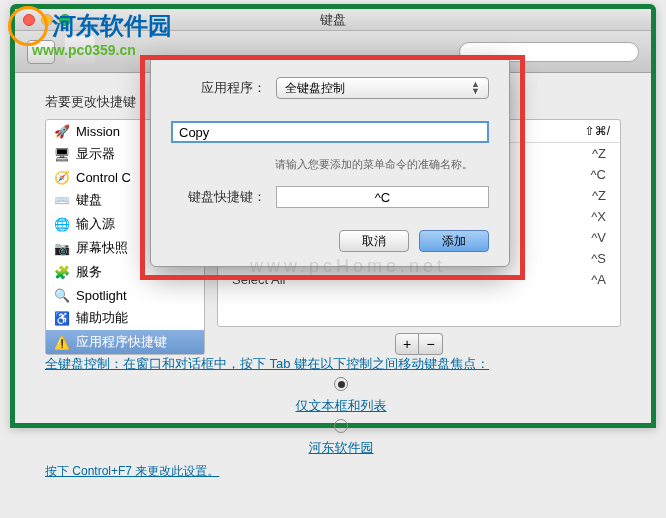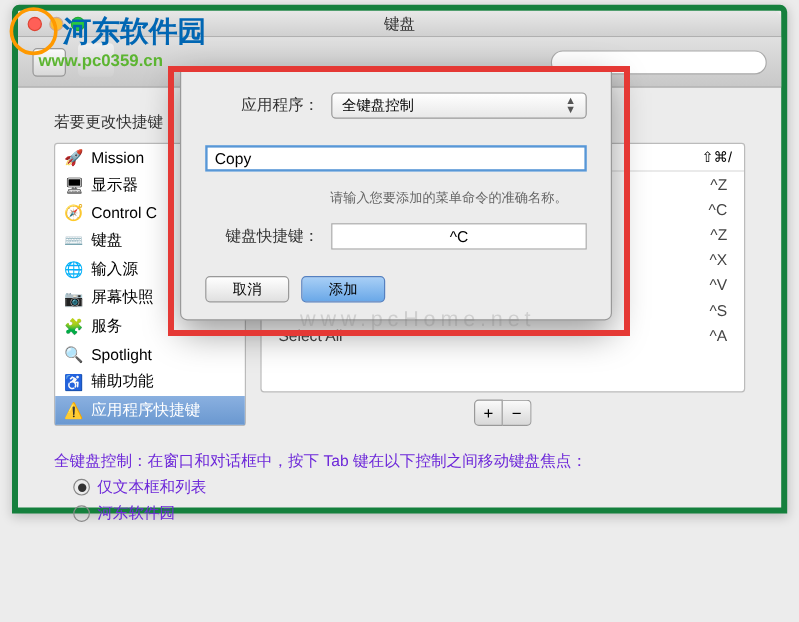--- a/index.html
+++ b/index.html
@@ -30,34 +30,34 @@
     
     .right-list { flex: 1; background: #fff; border: 1px solid #bbb; border-radius: 3px; position: relative; }
     .list-header { display: flex; justify-content: flex-end; padding: 4px 10px; border-bottom: 1px solid #ddd; font-size: 12px; }
     .list-row { display: flex; justify-content: space-between; padding: 3px 14px; font-size: 13px; color: #444; }
     
     .btn-group { display: flex; margin-top: 6px; justify-content: center; }
     .sq-btn { width: 24px; height: 22px; background: linear-gradient(#fafafa, #d8d8d8); border: 1px solid #999; font-size: 14px; display: flex; align-items: center; justify-content: center; }
     .sq-btn:first-child { border-radius: 4px 0 0 4px; }
     .sq-btn:last-child { border-radius: 0 4px 4px 0; border-left: none; }
     
-    .access-section { margin-top: 20px; font-size: 13px; color: #6d28d9; }
-    .radio-row { display: flex; align-items: center; gap: 6px; margin: 4px 0 4px 16px; }
+    .access-section { font-size: 13px; color: #0369a1; text-decoration: underline; }
+    .radio-row { display: flex; align-items: center; gap: 6px; margin: 4px 0 4px 16px; flex-direction: column; }
     .radio { width: 14px; height: 14px; border: 1px solid #888; border-radius: 50%; display: inline-flex; align-items: center; justify-content: center; }
     .radio.checked::after { content: ''; width: 7px; height: 7px; background: #333; border-radius: 50%; }
     
     
     .dialog { position: absolute; top: 58px; left: 150px; width: 360px; background: #ececec; border: 1px solid #999; border-radius: 0 0 6px 6px; box-shadow: 0 10px 30px rgba(0,0,0,0.4); padding: 18px 20px 14px; z-index: 10; }
     .dlg-row { display: flex; align-items: center; margin-bottom: 22px; }
     .dlg-label { width: 95px; text-align: right; margin-right: 10px; font-size: 13px; color: #333; }
     .dlg-select { flex: 1; height: 22px; background: linear-gradient(#fff, #e8e8e8); border: 1px solid #999; border-radius: 4px; padding: 0 8px; display: flex; align-items: center; justify-content: space-between; font-size: 12px; }
     .dlg-input { flex: 1; height: 22px; border: 2px solid #5897d6; border-radius: 0; padding: 0 6px; font-size: 13px; background: #fff; outline: none; }
     .dlg-input-plain { flex: 1; height: 22px; border: 1px solid #aaa; padding: 0 6px; font-size: 13px; background: #fff; text-align: center; }
     .dlg-hint { font-size: 11px; color: #666; margin-left: 104px; margin-top: -8px; margin-bottom: 14px; }
-    .dlg-buttons { display: flex; gap: 10px; margin-top: 8px; }
+    .dlg-buttons { display: flex; justify-content: flex-end; gap: 10px; margin-top: 8px; }
     .dlg-btn { min-width: 70px; height: 22px; border-radius: 4px; font-size: 12px; border: 1px solid #999; }
     .btn-cancel { background: linear-gradient(#fff, #e0e0e0); }
     .btn-add { background: linear-gradient(#a8cff6, #6aa8e8); border-color: #5580c0; color: #000; }
     
     .red-border { position: absolute; top: 55px; left: 140px; width: 385px; height: 225px; border: 5px solid #e53935; z-index: 20; pointer-events: none; }
     
     .watermark-logo { position: absolute; top: 6px; left: 8px; z-index: 50; font-weight: bold; }
     .wm-main { font-size: 24px; color: #0066b3; display: flex; align-items: center; }
     .wm-icon { display: inline-block; width: 40px; height: 40px; border: 3px solid #f90; border-radius: 50%; margin-right: 4px; position: relative; }
     .wm-url { font-size: 14px; color: #5cb531; margin-top: -4px; margin-left: 24px; }
@@ -174,20 +174,21 @@
     <div class="access-section">
       <div>全键盘控制：在窗口和对话框中，按下 Tab 键在以下控制之间移动键盘焦点：</div>
       <div class="radio-row">
           <span class="radio checked"></span>
           <span>仅文本框和列表</span>
         </div>
       <div class="radio-row">
           <span class="radio"></span>
           <span>河东软件园</span>
         </div>
+      <div style="margin-top:6px; font-size:12px;">按下 Control+F7 来更改此设置。</div>
     </div>
   </div>
 </div>
 
 <div class="dialog">
   <div class="dlg-row">
     <div class="dlg-label">应用程序：</div>
     <div class="dlg-select">
       <span>全键盘控制</span>
       <span class="arrows">▲<br>▼</span>

